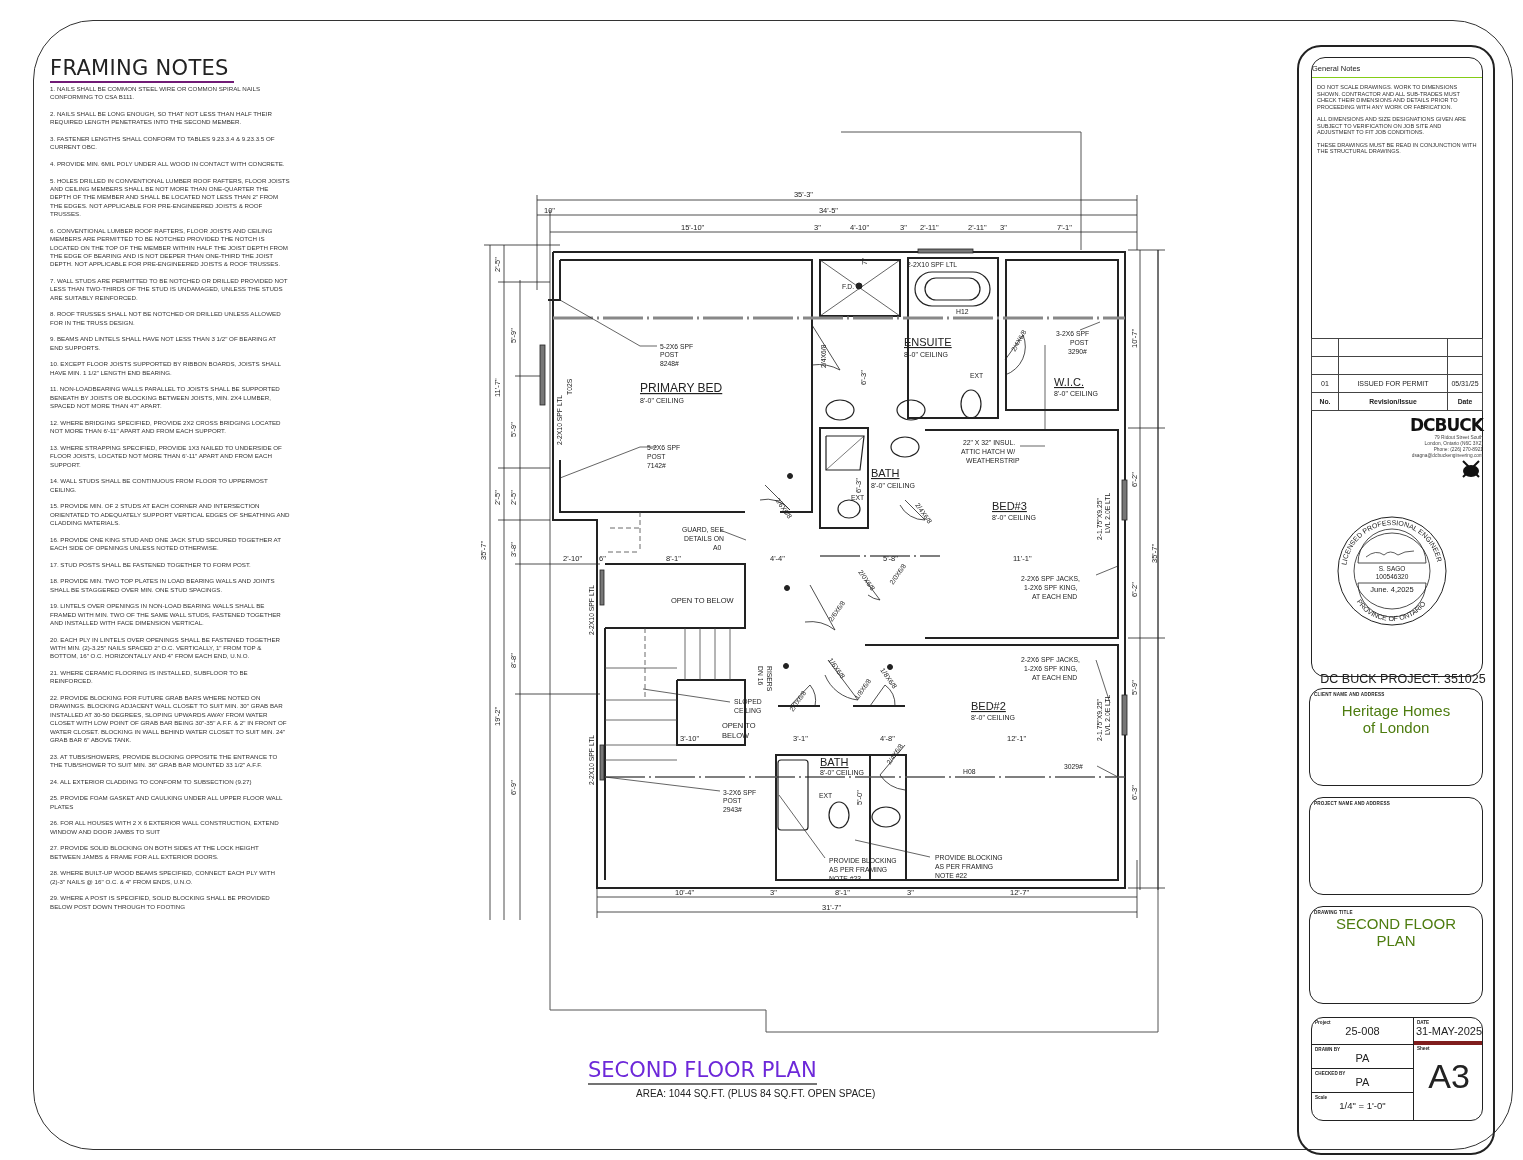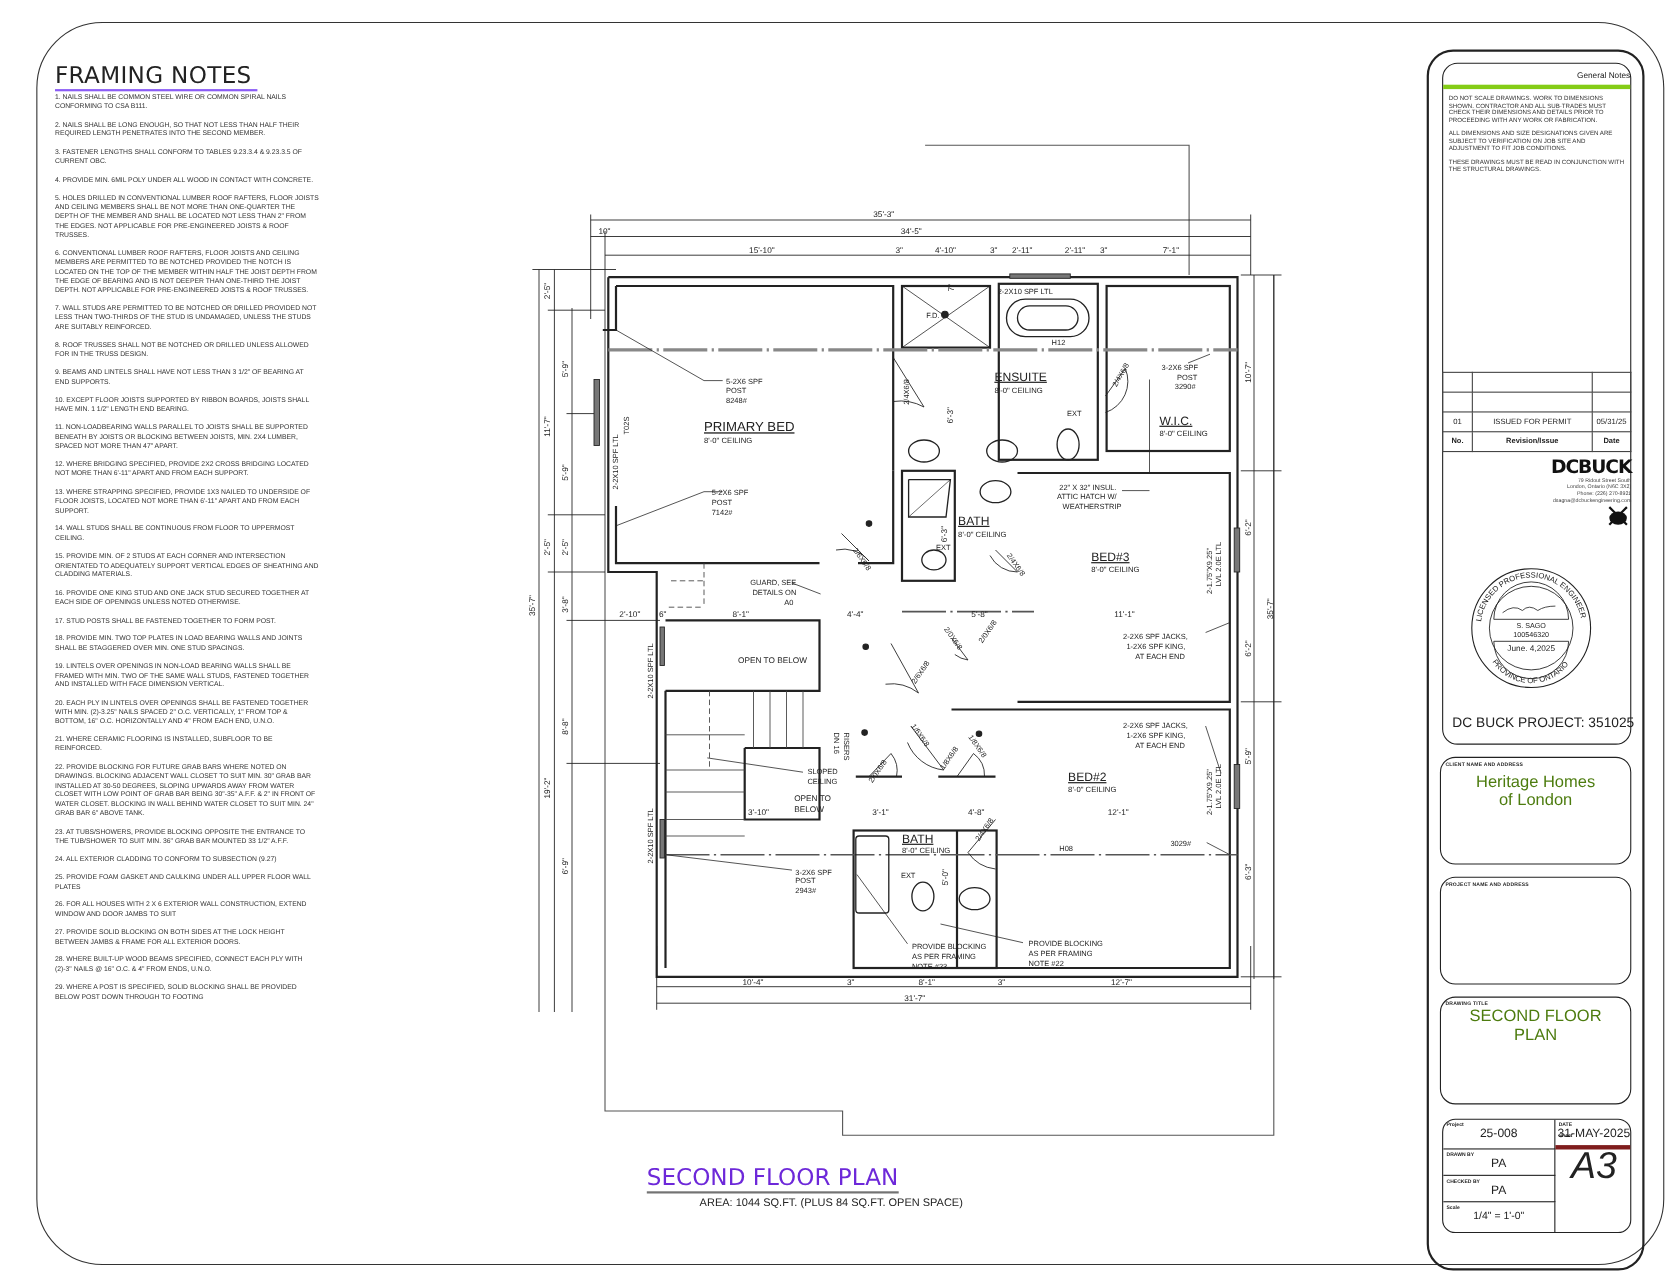--- a/index.html
+++ b/index.html
@@ -1,38 +1,38 @@
 <!DOCTYPE html>
 <html><head>
 <meta charset="utf-8">
 <style>
   html,body{margin:0;padding:0;background:#fff;}
   body{width:1523px;height:1160px;position:relative;overflow:hidden;font-family:"Liberation Sans",sans-serif;color:#222;}
   .sheet-border{position:absolute;left:33px;top:20px;width:1480px;height:1130px;border:1.5px solid #333;border-radius:60px;box-sizing:border-box;}
   .notes{position:absolute;left:50px;top:56px;width:240px;}
-  .notes-title{font-family:"DejaVu Sans",sans-serif;font-size:21px;letter-spacing:0.3px;color:#222;border-bottom:2px solid #8b5cf6;padding-bottom:1px;width:184px;margin-bottom:2px;font-weight:normal;}
+  .notes-title{font-family:"DejaVu Sans",sans-serif;font-size:21px;letter-spacing:0.3px;color:#222;border-bottom:2px solid #701a75;padding-bottom:1px;width:184px;margin-bottom:2px;font-weight:normal;}
   .note{font-size:6.2px;line-height:8.4px;color:#333;margin:0 0 8.2px 0;text-transform:uppercase;}
   .plan-svg{position:absolute;left:0;top:0;}
   .plan-title{position:absolute;left:588px;top:1058px;}
   .plan-title .t{font-family:"DejaVu Sans",sans-serif;font-size:21px;color:#6d28d9;border-bottom:2px solid #737373;padding-bottom:1px;display:inline-block;}
   .plan-title .a{font-size:10px;color:#222;margin-top:3px;margin-left:48px;}
   .tb-outer{position:absolute;left:1297px;top:45px;width:198px;height:1110px;border:2px solid #222;border-radius:24px;box-sizing:border-box;}
   .box{position:absolute;border:1.5px solid #222;box-sizing:border-box;background:#fff;}
   .gn{left:1311px;top:57px;width:172px;height:620px;border-radius:14px;}
-  .gn-head{font-size:7.5px;text-align:right;padding:6px 0 4px 0;border-bottom:4px solid #84cc16;}
+  .gn-head{font-size:7.5px;text-align:left;padding:6px 0 4px 0;border-bottom:1px solid #84cc16;}
   .gn-body{padding:6px 5px;font-size:5.6px;line-height:6.5px;color:#333;}
   .gn-body p{margin:0 0 6px 0;}
   .rev{position:absolute;left:1311px;top:338px;width:172px;border-collapse:collapse;font-size:7px;}
   .rev td{border:1px solid #444;height:17px;padding:0 2px;text-align:center;}
   .rev tr.hdr td{font-weight:bold;font-size:6.8px;}
   .logo{position:absolute;left:1311px;top:415px;width:172px;text-align:right;}
   .logo .lg{font-family:"DejaVu Sans",sans-serif;font-weight:bold;font-size:17px;letter-spacing:-1px;color:#111;}
   .logo .sm{font-size:4.8px;line-height:6px;color:#444;}
   .seal{position:absolute;left:1336px;top:515px;width:112px;height:112px;}
-  .proj{position:absolute;left:1311px;top:650px;width:184px;text-align:center;font-size:12.5px;color:#222;}
+  .proj{position:absolute;left:1311px;top:672px;width:184px;text-align:center;font-size:12.5px;color:#222;}
   .card{left:1309px;border-radius:14px;}
   .card .lbl{font-size:4.6px;font-weight:bold;padding:3px 0 0 4px;letter-spacing:0.2px;}
   .card .val{font-family:Liberation Sans, sans-serif;font-size:15px;line-height:17px;text-align:center;color:#4d7c0f;}
   .c1{top:688px;width:174px;height:98px;}
   .c2{top:797px;width:174px;height:98px;}
   .c3{top:906px;width:174px;height:98px;}
   .info{left:1311px;top:1017px;width:172px;height:104px;border-radius:12px;overflow:hidden;}
   .info .cell{position:absolute;box-sizing:border-box;}
   .info .l{font-size:4.6px;font-weight:bold;padding:2px 0 0 3px;}
   .info .v{font-size:11px;text-align:center;}
@@ -463,21 +463,21 @@
     <div class="v">25-008</div>
   </div>
   <div class="cell" style="left:102px;top:0;width:70px;height:27px;border-bottom:4px solid #7f1d1d;">
     <div class="l">DATE</div>
     <div class="v">31-MAY-2025</div>
   </div>
   <div class="cell" style="left:0;top:27px;width:102px;height:24px;border-right:1px solid #222;border-bottom:1px solid #222;">
     <div class="l">DRAWN BY</div>
     <div class="v">PA</div>
   </div>
-  <div class="cell" style="left:102px;top:10px;width:70px;height:77px;font-style:italic;">
+  <div class="cell" style="left:102px;top:26px;width:70px;height:77px;">
     <div class="l">Sheet</div>
     <div class="v" style="font-size:34px;margin-top:6px">A3</div>
   </div>
   <div class="cell" style="left:0;top:51px;width:102px;height:24px;border-right:1px solid #222;border-bottom:1px solid #222;">
     <div class="l">CHECKED BY</div>
     <div class="v">PA</div>
   </div>
   <div class="cell" style="left:0;top:75px;width:102px;height:29px;border-right:1px solid #222;">
     <div class="l">Scale</div>
     <div class="v" style="font-size:9.5px">1/4" = 1'-0"</div>

